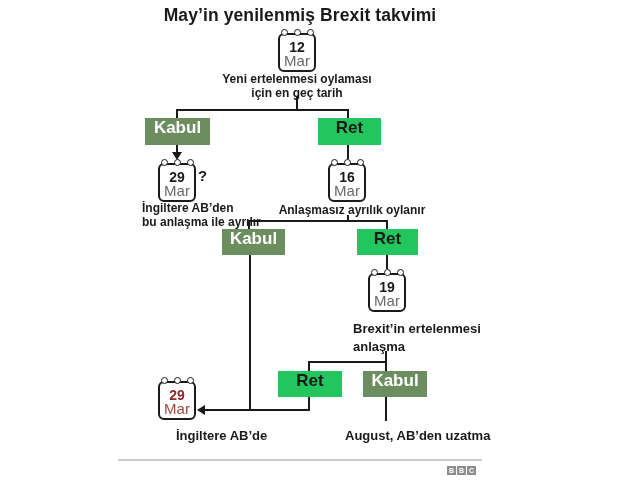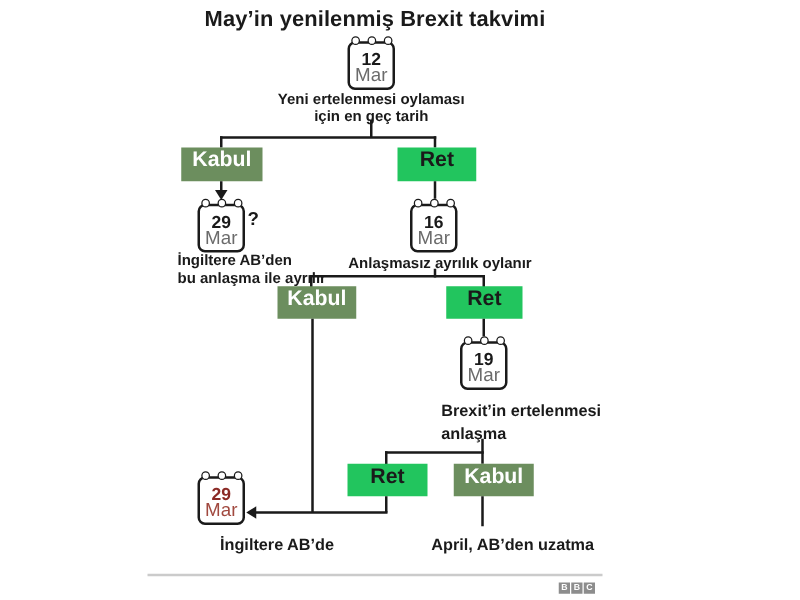--- a/index.html
+++ b/index.html
@@ -185,21 +185,21 @@
       <div class="cal-day">29</div>
       <div class="cal-month">Mar</div>
     </div>
   </div>
   <div class="caption big" style="left:143px;top:427px;margin-left:33px;">
     <div>İngiltere AB’de</div>
   </div>
 
   <div class="line" style="left:385px;top:397px;width:2px;height:24px;"></div>
   <div class="caption big" style="left:345px;top:427px;">
-    <div>April, AB’den uzatma</div>
+    <div>August, AB’den uzatma</div>
   </div>
 
   <div class="divider" style="left:118px;top:459px;width:364px;height:2px;"></div>
   <div class="bbc" style="left:447px;top:466px;">
     <div class="bbc-block">B</div>
     <div class="bbc-block">B</div>
     <div class="bbc-block">C</div>
   </div>
 
 </div>

